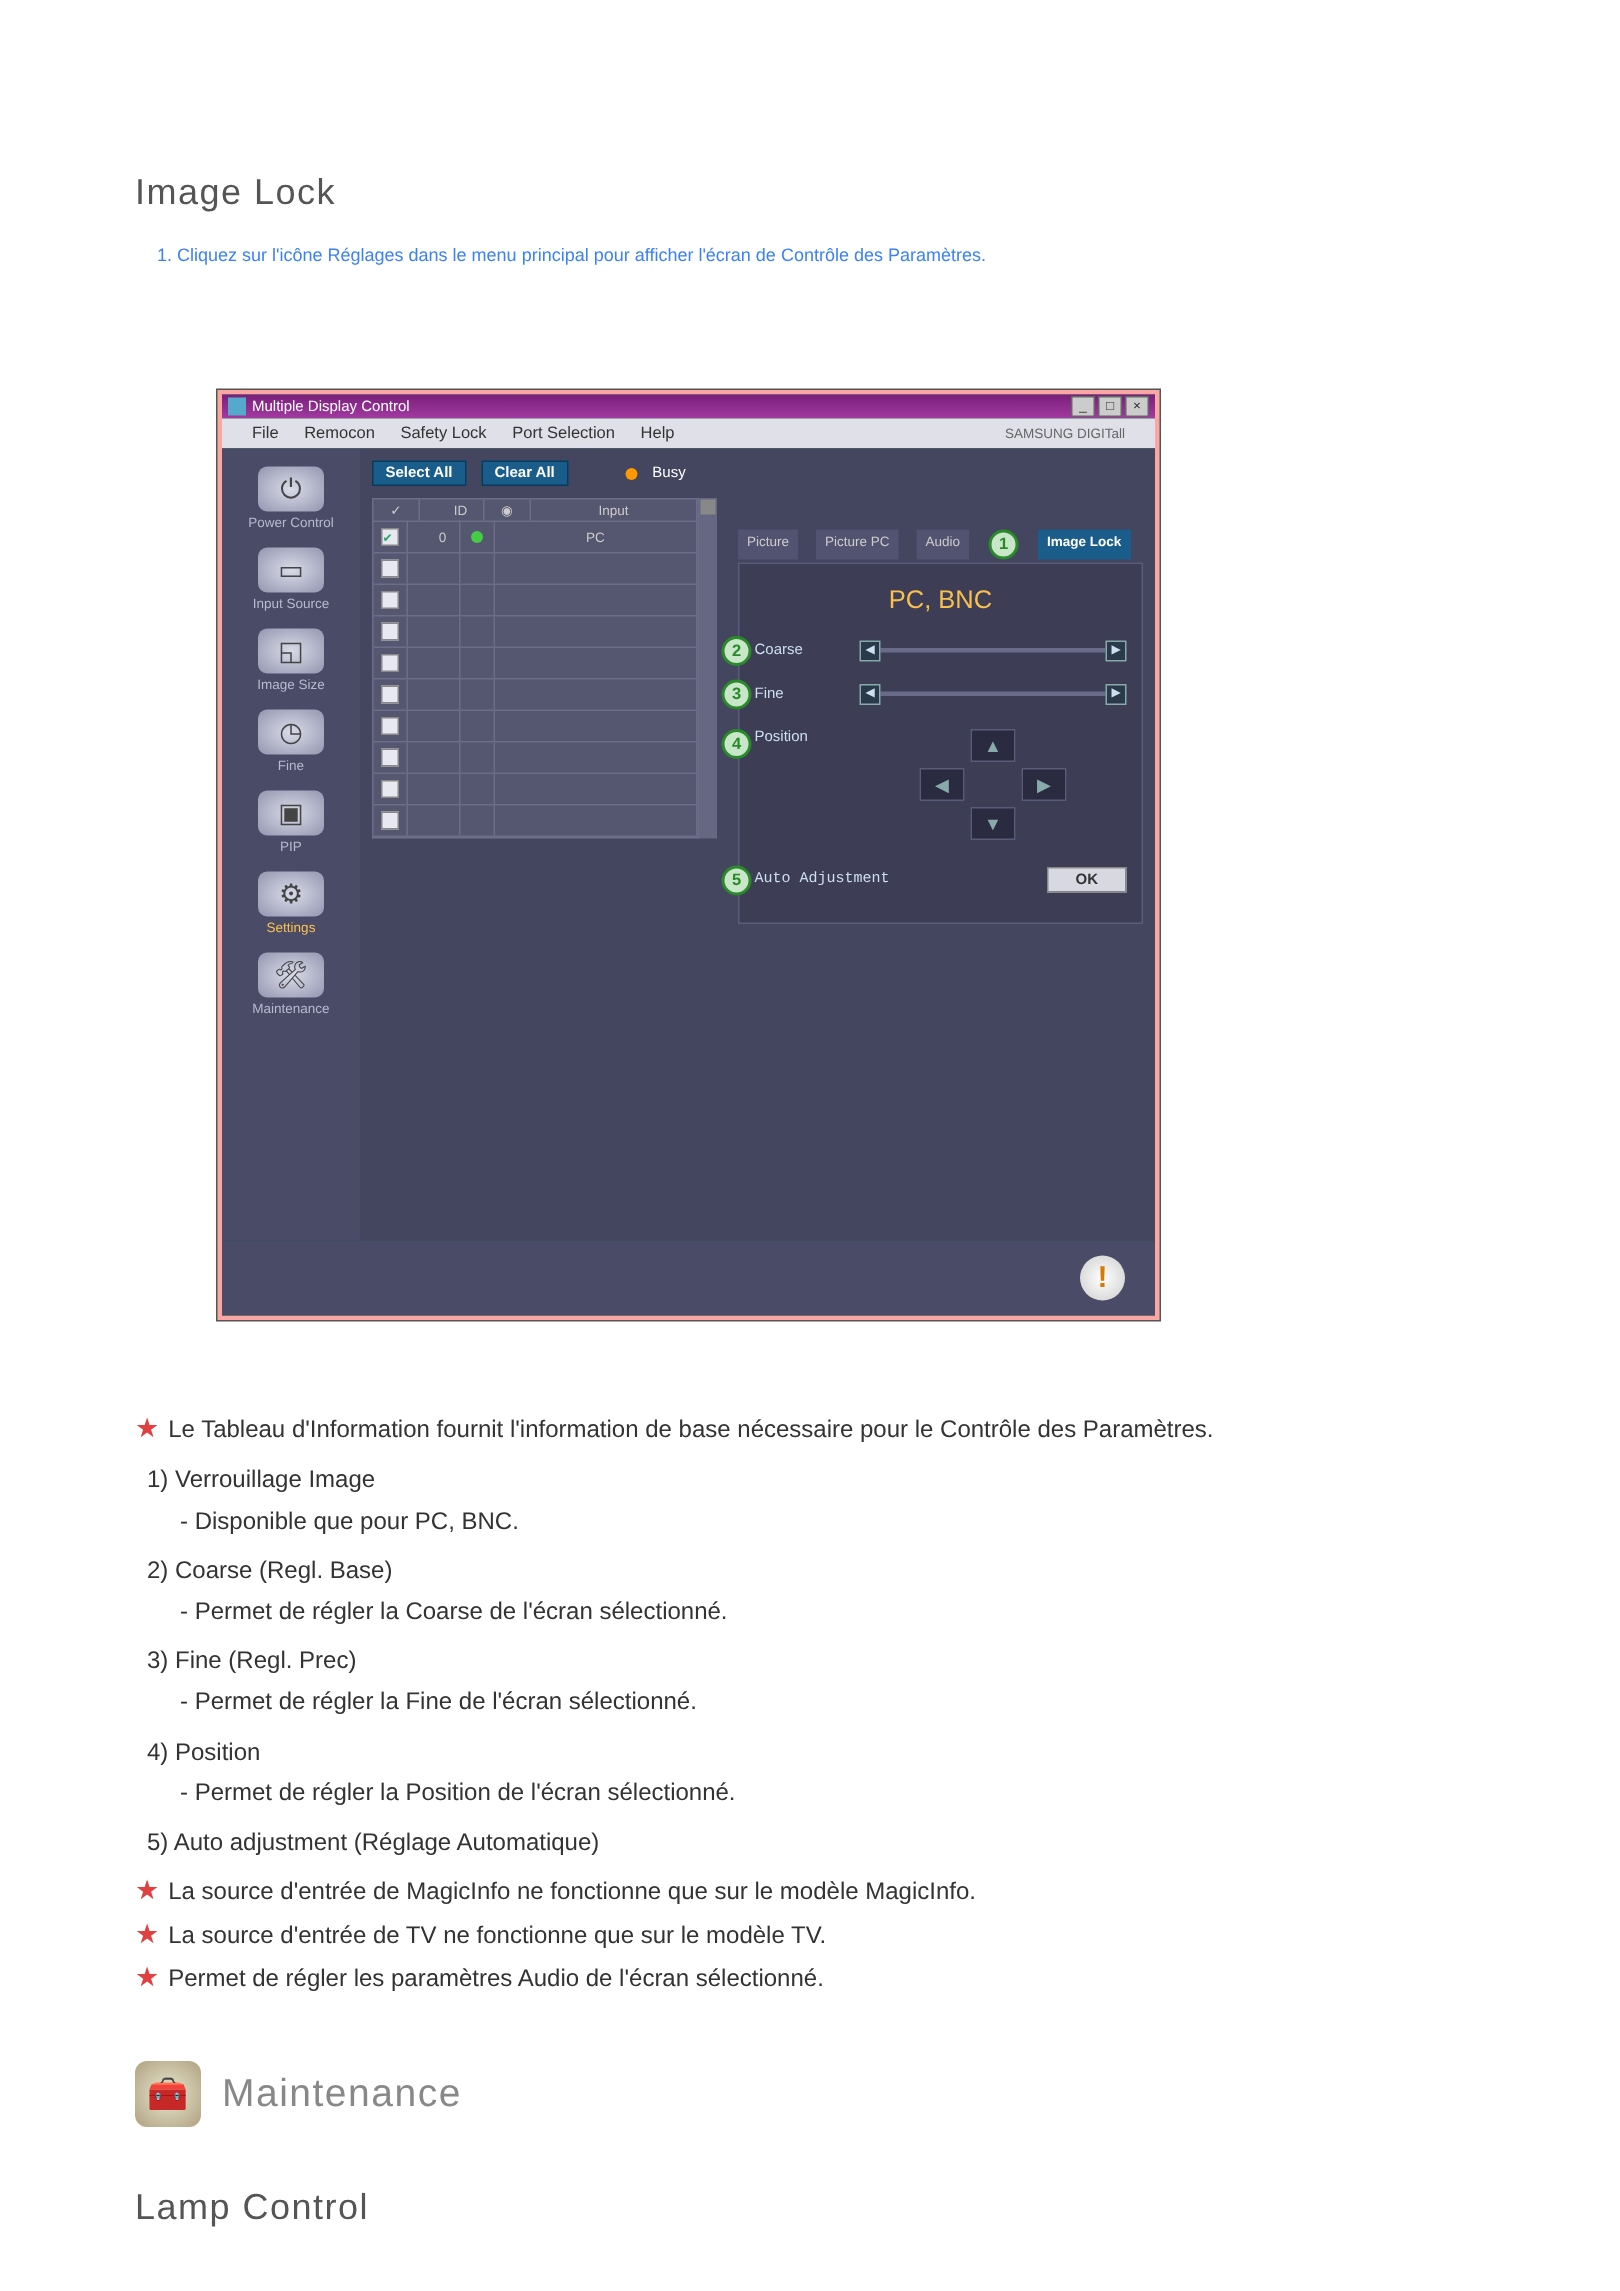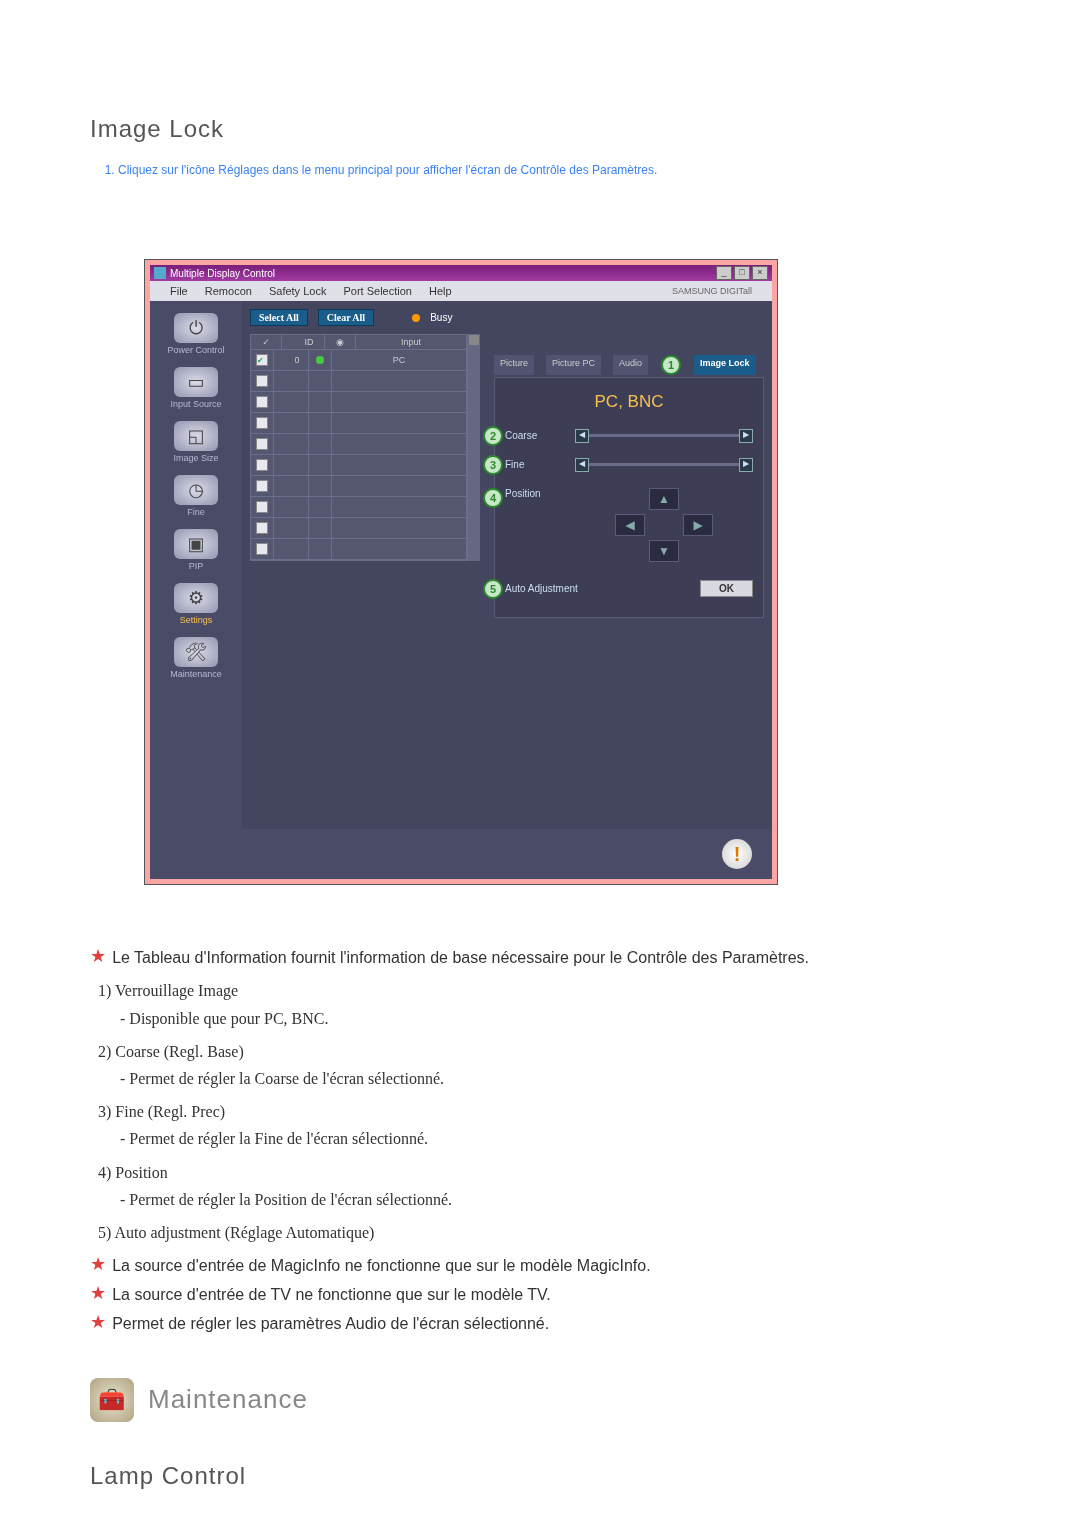--- a/index.html
+++ b/index.html
@@ -2,36 +2,36 @@
 <html><head>
 <meta charset="utf-8">
 <style>
   html,body{margin:0;padding:0;background:#fff;font-family:Arial,Helvetica,sans-serif;color:#333;}
   .page{width:1080px;min-height:1527px;margin:0 auto;padding:115px 90px 40px 90px;box-sizing:border-box;}
   h2.section-title{font-size:24px;font-weight:normal;letter-spacing:1px;color:#555;margin:0 0 18px 0;}
   h2.section-title.sub{margin-top:40px;}
   .intro-list{margin:0 0 0 28px;padding:0;}
   .intro-list li{font-size:12px;line-height:1.6;list-style:decimal;color:#3b82f6;}
   .screenshot-wrap{margin:80px 0 60px 55px;}
-  .window{width:622px;border:5px solid #fca5a5;background:#15803d;box-shadow:0 0 0 1px #555;}
+  .window{width:622px;border:3px solid #fca5a5;background:#15803d;box-shadow:0 0 0 1px #555;}
   .titlebar{height:16px;background:linear-gradient(#7a1f7a,#a23aa2);display:flex;align-items:center;color:#fff;font-size:10px;padding:0 4px;}
   .titlebar .icon-app{width:12px;height:12px;background:#5ac;display:inline-block;margin-right:4px;}
   .titlebar-spacer{flex:1;}
   .win-btn{width:14px;height:12px;background:#ccc;margin-left:2px;border:1px solid #666;font-size:9px;text-align:center;line-height:10px;color:#333;}
   .menubar{height:20px;background:#e0e0e8;display:flex;align-items:center;font-size:11px;color:#333;padding:0 20px;justify-content:space-between;}
   .menubar .menus span{margin-right:14px;}
   .menubar .brand{font-size:9px;color:#666;}
   .appbody{display:flex;background:#2e2f4a;}
   .sidebar{width:92px;background:#4a4b66;padding:8px 0;}
   .side-item{text-align:center;color:#b8b9d0;font-size:9px;padding:4px 0 8px 0;}
   .side-item.active{color:#f9c04e;}
   .side-icon{width:44px;height:30px;margin:0 auto 2px auto;background:radial-gradient(#dadbe8,#9395b0);border-radius:6px;display:flex;align-items:center;justify-content:center;font-size:18px;color:#444;}
   .main{flex:1;background:#44455f;position:relative;padding:8px;}
   .toolbar{display:flex;align-items:center;gap:10px;font-size:10px;color:#fff;margin-bottom:8px;}
-  .btn-sel{background:#1a5d8a;color:#fff;font-size:10px;font-weight:bold;padding:2px 8px;border:1px solid #0a3a5a;font-family:Liberation Serif, serif;}
+  .btn-sel{background:#1a5d8a;color:#fff;font-size:10px;font-weight:bold;padding:2px 8px;border:1px solid #0a3a5a;}
   .busy-dot{width:8px;height:8px;background:#f90;border-radius:50%;display:inline-block;}
   .grid-header{display:flex;background:#555670;border:1px solid #6c6d88;font-size:9px;color:#ccc;}
   .gh-cell{border-right:1px solid #6c6d88;padding:2px 4px;text-align:center;}
   .gh-chk{width:22px;}
   .gh-id{width:22px;margin-left:12px;}
   .gh-st{width:22px;}
   .gh-input{flex:1;}
   .grid-body{background:#555670;border:1px solid #6c6d88;border-top:none;}
   .gb-row{display:flex;height:20px;align-items:center;border-bottom:1px solid #6c6d88;font-size:9px;color:#ccc;}
   .gb-cell{border-right:1px solid #6c6d88;height:100%;display:flex;align-items:center;justify-content:center;}
@@ -58,21 +58,21 @@
   .pos-grid{flex:1;display:grid;grid-template-columns:repeat(3,30px);grid-template-rows:repeat(3,22px);gap:4px;justify-content:center;}
   .pos-cell{border:1px solid #5a5b78;background:#2a2b40;display:flex;align-items:center;justify-content:center;font-size:12px;color:#8aa;}
   .pos-cell.center{visibility:hidden;}
   .ok-btn{background:#d8d8e0;color:#333;font-weight:bold;font-size:10px;padding:2px 18px;border:1px solid #888;}
   .footer-area{height:50px;background:#4a4b66;position:relative;}
   .warn-icon{width:30px;height:30px;border-radius:50%;background:radial-gradient(#fff,#ccc);position:absolute;right:20px;top:10px;display:flex;align-items:center;justify-content:center;color:#d87a00;font-size:20px;font-weight:bold;}
   .notes{margin-top:40px;font-size:16px;line-height:1.7;}
   .star-line{display:flex;align-items:flex-start;margin:2px 0;}
   .star{color:#e04040;font-size:18px;margin-right:6px;line-height:1.4;}
   .num-list{margin:6px 0 6px 8px;}
-  .num-item{margin:6px 0;font-family:Liberation Serif, serif;}
+  .num-item{margin:6px 0;}
   .num-item .sub{margin-left:22px;}
   .bold-note{font-weight:normal;}
   .maint-head{display:flex;align-items:center;margin-top:40px;gap:14px;}
   .maint-icon{width:44px;height:44px;background:radial-gradient(#e8e8d0,#b0a080);border-radius:8px;display:flex;align-items:center;justify-content:center;font-size:22px;}
   .maint-title{font-size:26px;color:#888;letter-spacing:1px;}
   .callout-1{position:absolute;width:16px;height:16px;border-radius:50%;background:#c8e6c8;border:2px solid #2a8a2a;color:#2a8a2a;font-weight:bold;font-size:11px;display:flex;align-items:center;justify-content:center;}
 </style>
 </head>
 <body>
 
@@ -279,21 +279,21 @@
                   <div class="pos-cell center"></div>
                   <div class="pos-cell">▶</div>
                   <div class="pos-cell center"></div>
                   <div class="pos-cell">▼</div>
                   <div class="pos-cell center"></div>
                 </div>
               </div>
 
               <div class="ctrl-row" style="margin-bottom:0;">
                 <span class="callout">5</span>
-                <span class="ctrl-label" style="width:110px;">Auto Adjustment</span>
+                <span class="ctrl-label" style="width:110px;font-family:Liberation Mono, monospace;">Auto Adjustment</span>
                 <span style="flex:1;"></span>
                 <span class="ok-btn">OK</span>
               </div>
             </div>
           </div>
           <div style="clear:both;height:260px;"></div>
         </div>
       </div>
       <div class="footer-area">
         <div class="warn-icon">!</div>

